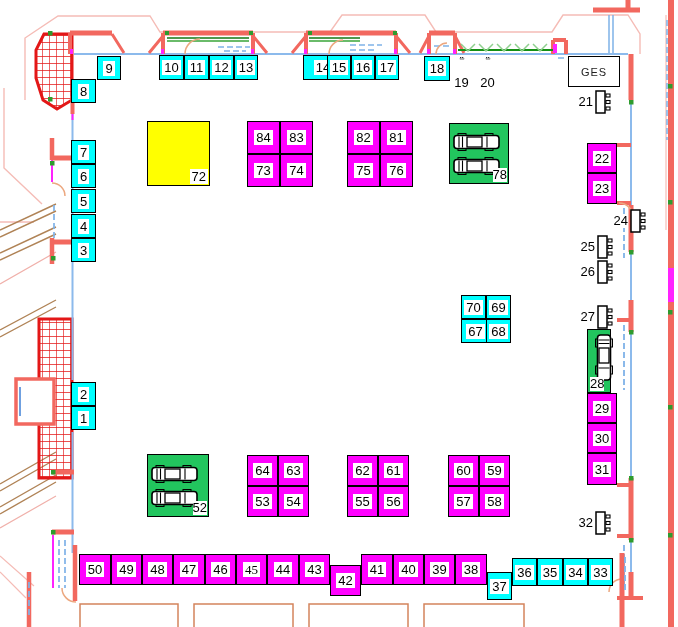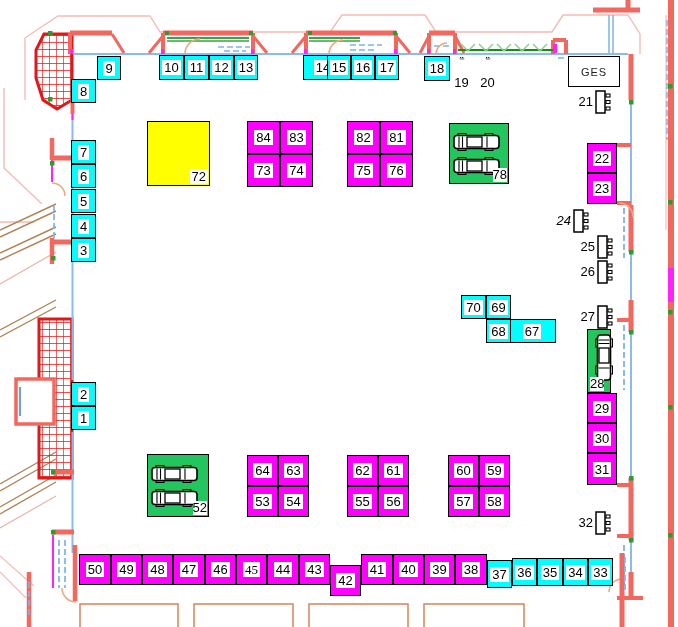--- a/index.html
+++ b/index.html
@@ -218,21 +218,21 @@
           <rect x="11" y="10.5" width="4" height="3" fill="none" stroke="#000" stroke-width="1.1"></rect>
           <rect x="11" y="17" width="4" height="3" fill="none" stroke="#000" stroke-width="1.1"></rect>
         </svg>
       </div>
       <div class="booth b-magenta" style="left: 587px; top: 143px; width: 30px; height: 30px;">
         <span class="chip">22</span>
       </div>
       <div class="booth b-magenta" style="left: 587px; top: 173px; width: 30px; height: 31px;">
         <span class="chip">23</span>
       </div>
-      <div class="booth b-tablev" style="left: 551px; top: 208px; width: 38px; height: 25px; font-style: italic;">
+      <div class="booth b-tablev" style="left: 608px; top: 208px; width: 38px; height: 25px;">
         <span class="plain">24</span>
         <svg width="16" height="24" viewBox="0 0 16 24">
           <rect x="1" y="1" width="9" height="22" fill="#fff" stroke="#000" stroke-width="1.5"></rect>
           <rect x="11" y="4" width="4" height="3" fill="none" stroke="#000" stroke-width="1.1"></rect>
           <rect x="11" y="10.5" width="4" height="3" fill="none" stroke="#000" stroke-width="1.1"></rect>
           <rect x="11" y="17" width="4" height="3" fill="none" stroke="#000" stroke-width="1.1"></rect>
         </svg>
       </div>
       <div class="booth b-tablev" style="left: 575px; top: 234px; width: 38px; height: 25px;">
         <span class="plain">25</span>
@@ -298,21 +298,21 @@
       </div>
       <div class="booth b-cyan" style="left: 563px; top: 558px; width: 25px; height: 28px;">
         <span class="chip">34</span>
       </div>
       <div class="booth b-cyan" style="left: 537px; top: 558px; width: 26px; height: 28px;">
         <span class="chip">35</span>
       </div>
       <div class="booth b-cyan" style="left: 512px; top: 558px; width: 25px; height: 28px;">
         <span class="chip">36</span>
       </div>
-      <div class="booth b-cyan" style="left: 487px; top: 560px; width: 25px; height: 28px;">
+      <div class="booth b-cyan" style="left: 487px; top: 572px; width: 25px; height: 28px;">
         <span class="chip">37</span>
       </div>
       <div class="booth b-magenta" style="left: 455px; top: 554px; width: 32px; height: 31px;">
         <span class="chip">38</span>
       </div>
       <div class="booth b-magenta" style="left: 424px; top: 554px; width: 31px; height: 31px;">
         <span class="chip">39</span>
       </div>
       <div class="booth b-magenta" style="left: 393px; top: 554px; width: 31px; height: 31px;">
         <span class="chip">40</span>
@@ -401,21 +401,21 @@
       </div>
       <div class="booth b-magenta" style="left: 347px; top: 455px; width: 31px; height: 31px;">
         <span class="chip">62</span>
       </div>
       <div class="booth b-magenta" style="left: 278px; top: 455px; width: 31px; height: 31px;">
         <span class="chip">63</span>
       </div>
       <div class="booth b-magenta" style="left: 247px; top: 455px; width: 31px; height: 31px;">
         <span class="chip">64</span>
       </div>
-      <div class="booth b-cyan" style="left: 461px; top: 319px; width: 48px; height: 24px; margin-left: 47px;">
+      <div class="booth b-cyan" style="left: 461px; top: 319px; width: 29px; height: 24px;">
         <span class="chip">67</span>
       </div>
       <div class="booth b-cyan" style="left: 486px; top: 319px; width: 25px; height: 24px;">
         <span class="chip">68</span>
       </div>
       <div class="booth b-cyan" style="left: 486px; top: 295px; width: 25px; height: 24px;">
         <span class="chip">69</span>
       </div>
       <div class="booth b-cyan" style="left: 461px; top: 295px; width: 25px; height: 24px;">
         <span class="chip">70</span>

